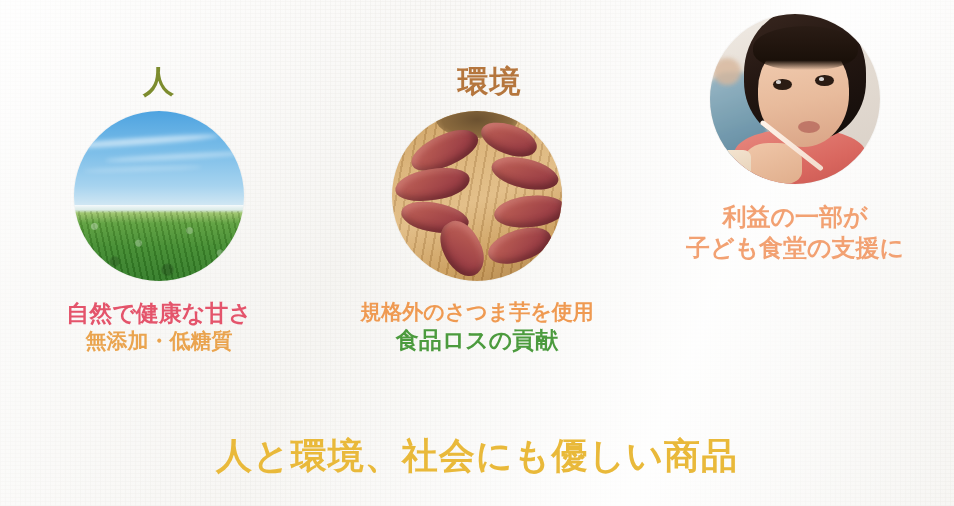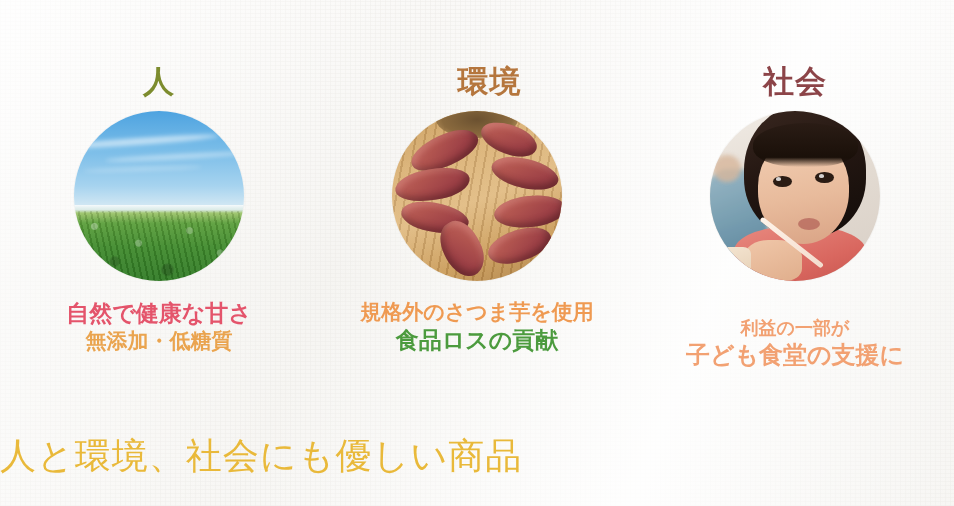--- a/index.html
+++ b/index.html
@@ -249,32 +249,32 @@
   }
   .cap-line { display: block; }
   .cap-line-1 { font-size: 21px; }
   .cap-line-2 { font-size: 23px; }
   .col-1 .cap-line-1 { color: #eaa44f; }
   .col-1 .cap-line-2 { color: #e4546b; }
   .col-2 .cap-line-1 { color: #ef9a52; }
   .col-2 .cap-line-2 { color: #4c9b3e; text-align: center; }
   .col-3 .cap-line-1,
   .col-3 .cap-line-2 { color: #f2a172; }
-  .col-3 .cap-line-1 { font-size: 18px; margin-top: 18px; }
+  .col-3 .cap-line-1 { font-size: 24px; }
   .col-3 .cap-line-2 { font-size: 24px; text-align: center; }
 
   
   .tagline {
     position: absolute;
     left: 0;
     right: 0;
     top: 432px;
-    text-align: left;
+    text-align: center;
     font-size: 36px;
-    font-weight: 400;
+    font-weight: 700;
     letter-spacing: 1px;
     color: #e9b93a;
     white-space: nowrap;
   }
 </style>
 </head>
 <body>
 
 <div id="slide">
 
@@ -317,21 +317,20 @@
         </div>
       </div>
 
       <div class="caption">
         <span class="cap-line cap-line-1">規格外のさつま芋を使用</span>
         <span class="cap-line cap-line-2">食品ロスの貢献</span>
       </div>
     </div>
 
     <div class="col col-3">
-      <div class="col-heading">社会</div>
 
       <div class="photo-circle">
         <div class="photo-inner photo-child">
           <div class="bg-person"></div>
           <div class="bg-person-head"></div>
           <div class="shirt"></div>
           <div class="hair"></div>
           <div class="face"></div>
           <div class="bangs"></div>
           <div class="eye eye-l"></div>

